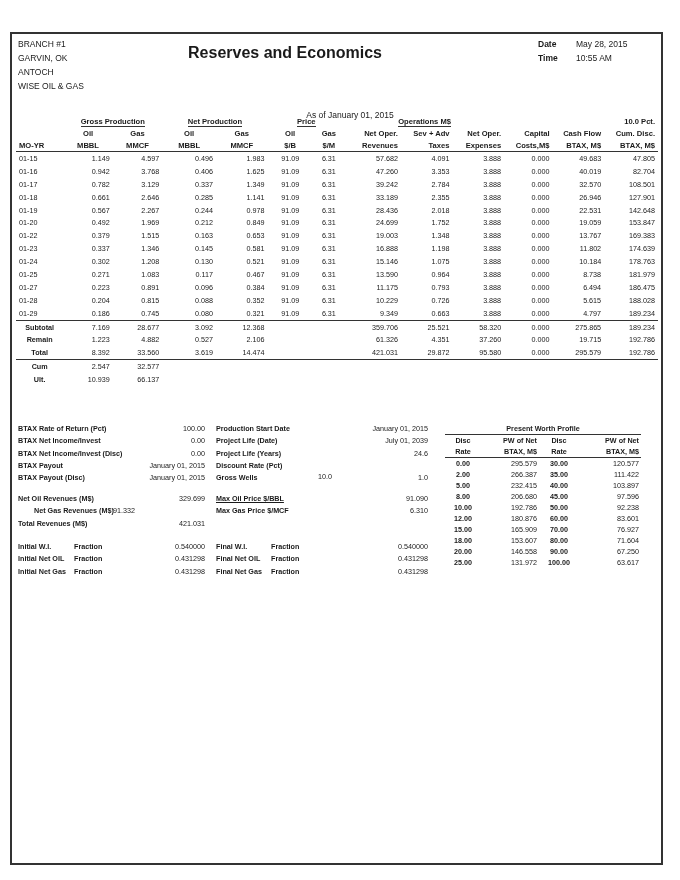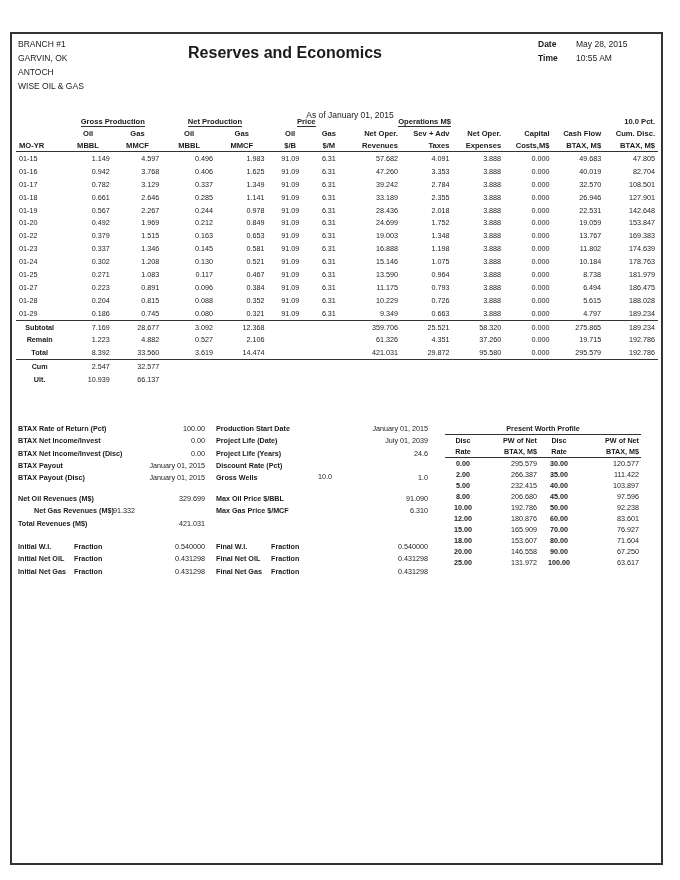--- a/index.html
+++ b/index.html
@@ -388,21 +388,21 @@
     <div class="s2row b" style="top: 36.9px; left: 198px;">Discount Rate (Pct)</div>
     <div class="s2row" style="top: 36.9px; left: 300px; width: 110px; text-align: left; margin-top: 11px;">10.0</div>
     <div class="s2row b" style="top: 49.2px; left: 198px;">Gross Wells</div>
     <div class="s2row" style="top: 49.2px; left: 300px; width: 110px; text-align: right;">1.0</div>
     <div class="s2row b" style="top: 70px; left: 0px;">Net Oil Revenues (M$)</div>
     <div class="s2row" style="top: 70px; left: 95px; width: 92px; text-align: right;">329.699</div>
     <div class="s2row b" style="top: 82.3px; left: 16px;">Net Gas Revenues (M$)</div>
     <div class="s2row" style="top: 82.3px; left: 95px; width: 92px; text-align: left;">91.332</div>
     <div class="s2row b" style="top: 94.6px; left: 0px;">Total Revenues (M$)</div>
     <div class="s2row" style="top: 94.6px; left: 95px; width: 92px; text-align: right;">421.031</div>
-    <div class="s2row b" style="top: 70px; left: 198px;">Max Oil Price $/BBL</div>
+    <div class="s2row b" style="top: 70px; left: 198px; text-decoration: underline;">Max Oil Price $/BBL</div>
     <div class="s2row" style="top: 70px; left: 300px; width: 110px; text-align: right;">91.090</div>
     <div class="s2row b" style="top: 82.3px; left: 198px;">Max Gas Price $/MCF</div>
     <div class="s2row" style="top: 82.3px; left: 300px; width: 110px; text-align: right;">6.310</div>
     <div class="s2row b" style="top: 118px; left: 0px;">Initial W.I.</div>
     <div class="s2row b" style="top: 118px; left: 56px;">Fraction</div>
     <div class="s2row" style="top: 118px; left: 95px; width: 92px; text-align: right;">0.540000</div>
     <div class="s2row b" style="top: 118px; left: 198px;">Final W.I.</div>
     <div class="s2row b" style="top: 118px; left: 253px;">Fraction</div>
     <div class="s2row" style="top: 118px; left: 300px; width: 110px; text-align: right;">0.540000</div>
     <div class="s2row b" style="top: 130.3px; left: 0px;">Initial Net OIL</div>

